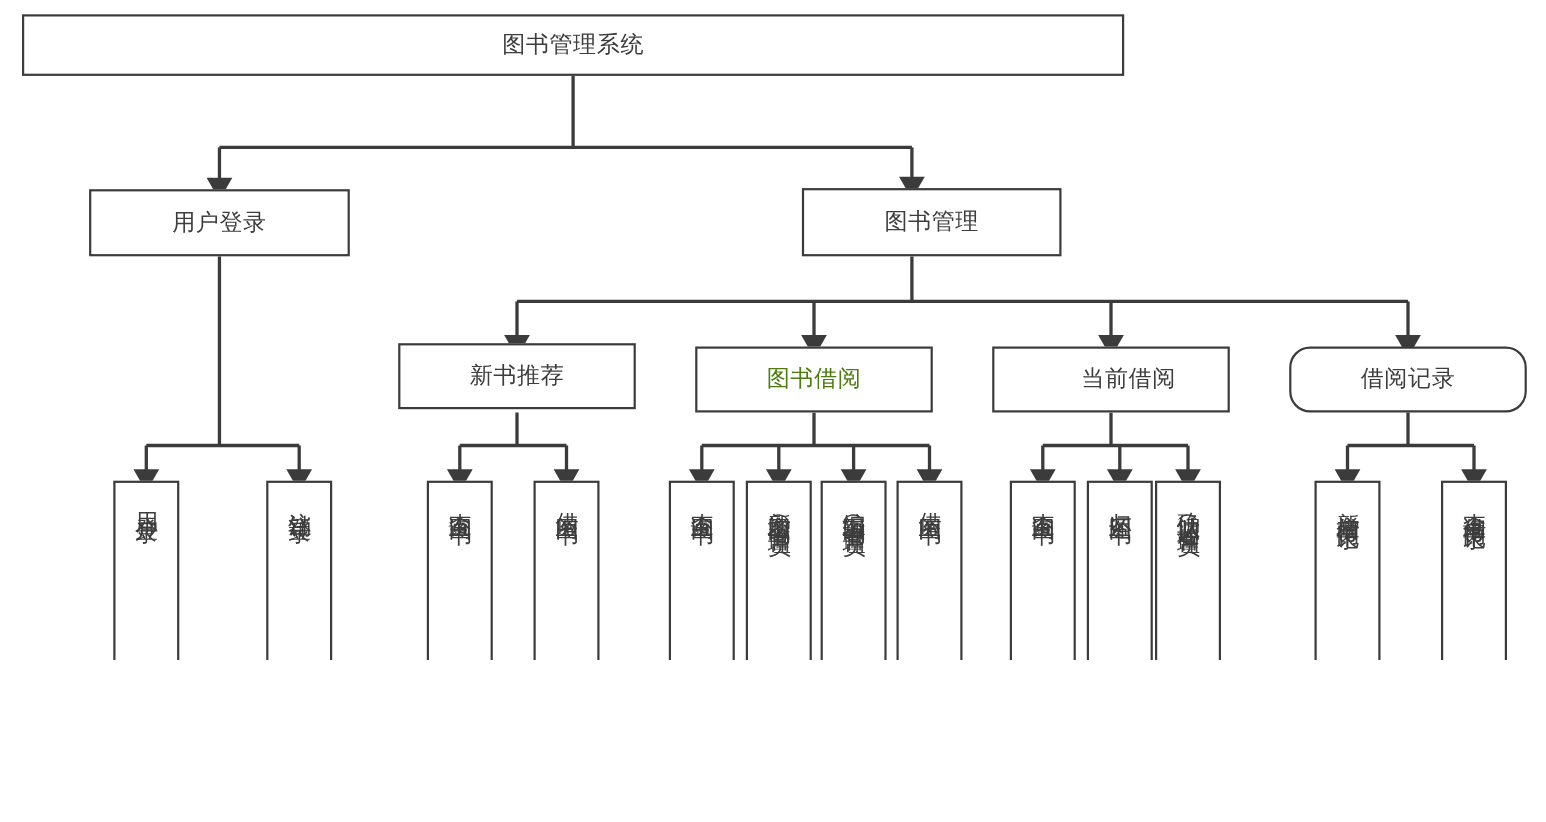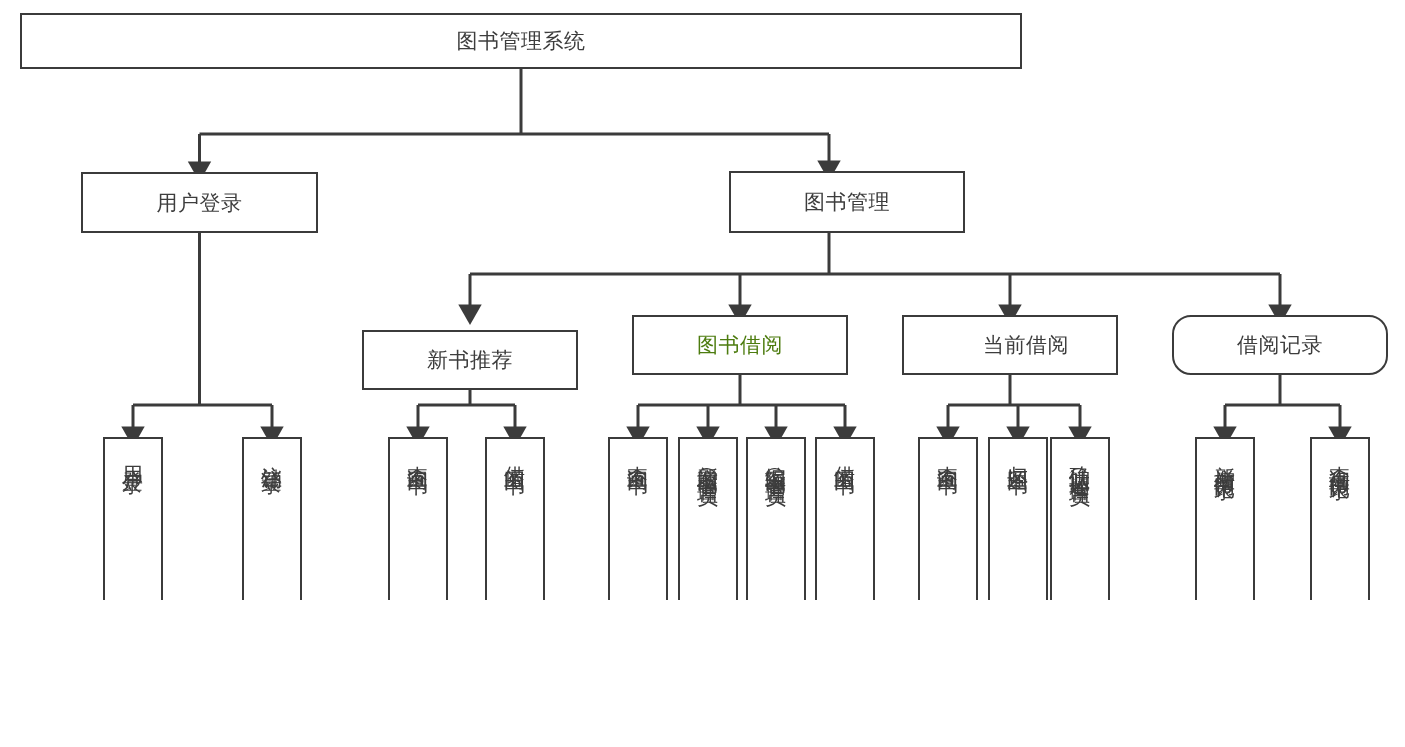--- a/index.html
+++ b/index.html
@@ -115,21 +115,21 @@
   <div id="node-layer">
       <div class="node horizontal" style="left: 20px; top: 13px; width: 1002px; height: 56px; border-color: rgb(59, 59, 59);">
         <span class="node-label" style="color: rgb(61, 61, 61);">图书管理系统</span>
       </div>
       <div class="node horizontal" style="left: 81px; top: 172px; width: 237px; height: 61px; border-color: rgb(59, 59, 59);">
         <span class="node-label" style="color: rgb(61, 61, 61);">用户登录</span>
       </div>
       <div class="node horizontal" style="left: 729px; top: 171px; width: 236px; height: 62px; border-color: rgb(59, 59, 59);">
         <span class="node-label" style="color: rgb(61, 61, 61);">图书管理</span>
       </div>
-      <div class="node horizontal" style="left: 362px; top: 330px; width: 216px; height: 60px; border-color: rgb(59, 59, 59);">
+      <div class="node horizontal" style="left: 362px; top: 312px; width: 216px; height: 60px; border-color: rgb(59, 59, 59);">
         <span class="node-label" style="color: rgb(61, 61, 61);">新书推荐</span>
       </div>
       <div class="node horizontal" style="left: 632px; top: 315px; width: 216px; height: 60px; border-color: rgb(59, 59, 59);">
         <span class="node-label" style="color: #4d7c0f;">图书借阅</span>
       </div>
       <div class="node horizontal" style="left: 902px; top: 315px; width: 216px; height: 60px; border-color: rgb(59, 59, 59); padding-left: 32px;">
         <span class="node-label" style="color: rgb(61, 61, 61);">当前借阅</span>
       </div>
       <div class="node horizontal" style="left: 1172px; top: 315px; width: 216px; height: 60px; border-color: rgb(59, 59, 59); border-radius: 19px;">
         <span class="node-label" style="color: rgb(61, 61, 61);">借阅记录</span>

